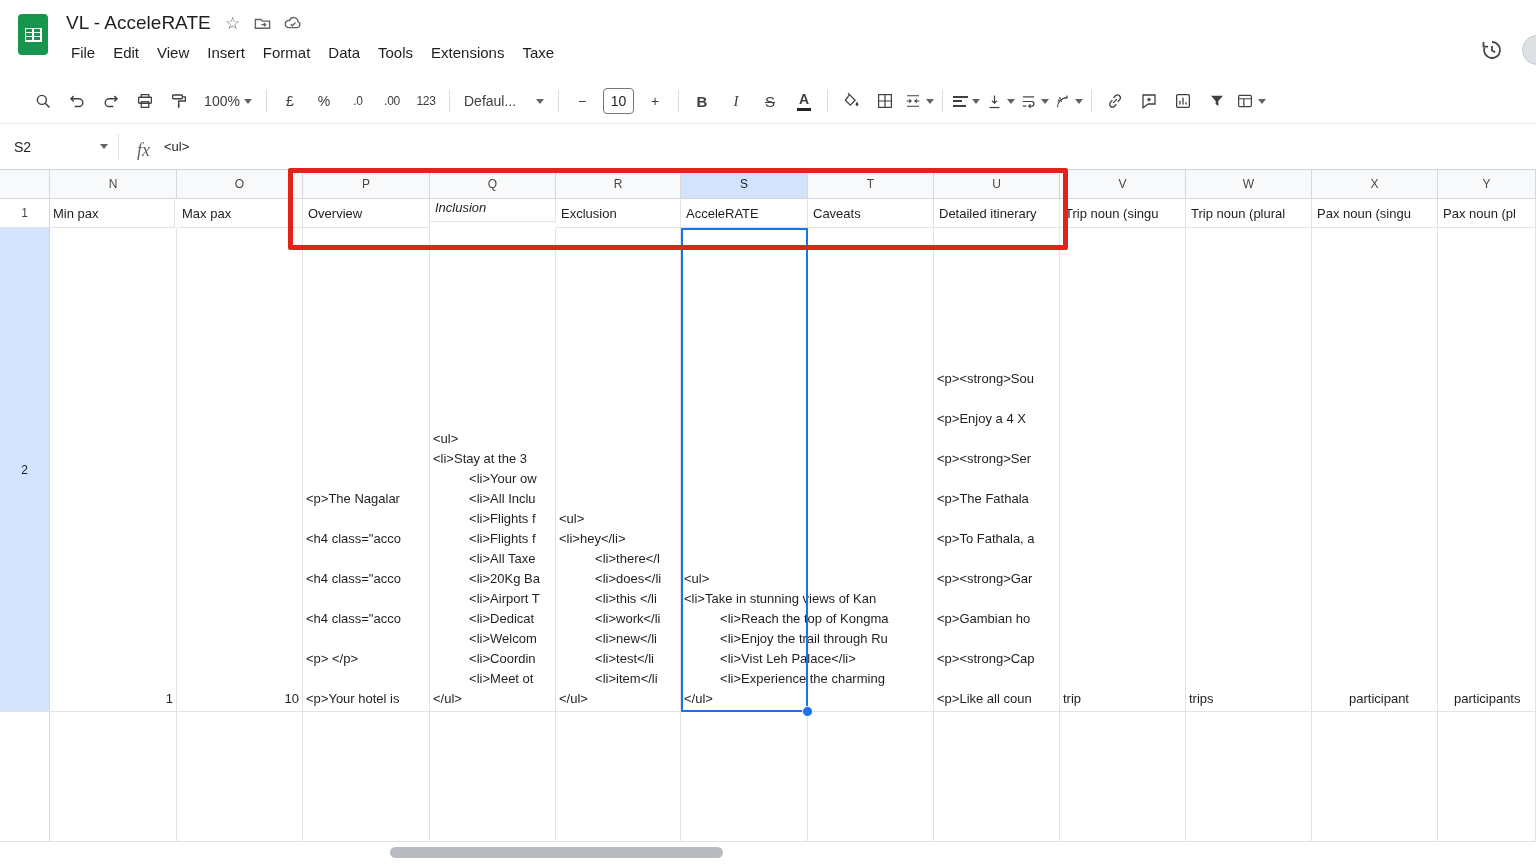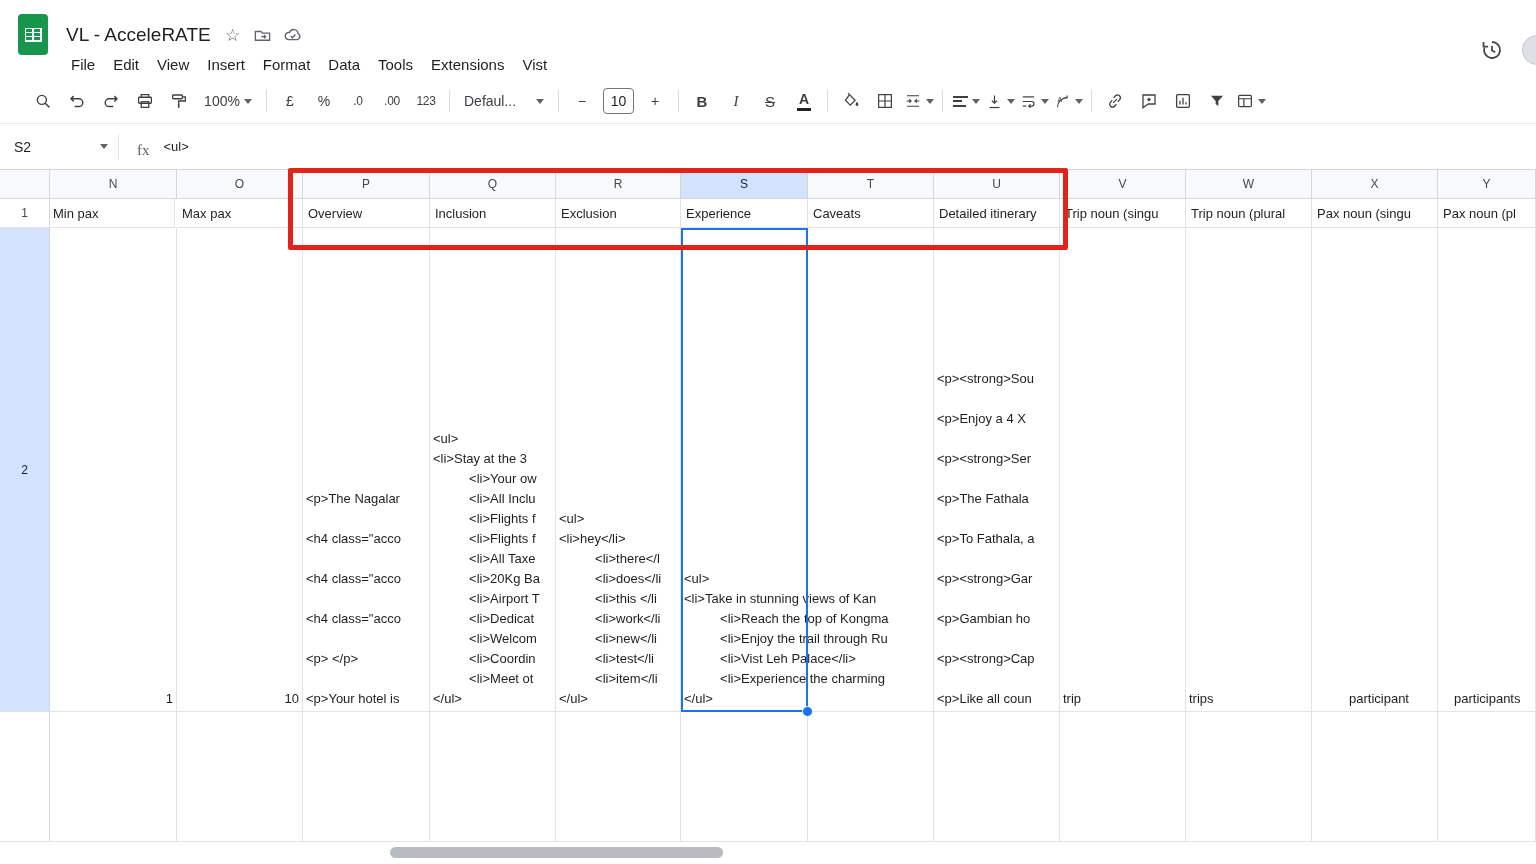--- a/index.html
+++ b/index.html
@@ -5,21 +5,21 @@
   *{margin:0;padding:0;box-sizing:border-box;}
   body{font-family:"Liberation Sans",sans-serif;background:#fff;}
   .screen{position:relative;width:1536px;height:864px;overflow:hidden;background:#fff;}
 
   
   .topbar{position:absolute;top:0;left:0;right:0;height:79px;display:flex;background:#fff;}
   .logo{width:30px;height:41px;margin:14px 12px 0 18px;cursor:pointer;flex:none;}
   .logo-page{width:30px;height:41px;background:#17954c;border-radius:4px;display:flex;align-items:center;justify-content:center;}
   .logo-table{width:17px;height:14px;background:#fff;padding:1.5px;display:grid;grid-template-columns:1fr 1fr;grid-auto-rows:1fr;gap:1.5px;}
   .logo-table i{background:#17954c;display:block;}
-  .head-main{flex:1;padding-top:20px;min-width:0;}
+  .head-main{flex:1;padding-top:8px;min-width:0;}
   .title-row{display:flex;align-items:center;height:30px;gap:2px;}
   .doc-title{font-size:19px;color:#1f1f1f;padding:0 6px;white-space:nowrap;}
   .hicon{width:28px;height:28px;display:flex;align-items:center;justify-content:center;color:#5f6368;font-size:17px;border-radius:50%;background:none;border:none;cursor:pointer;}
   .menubar{display:flex;height:28px;align-items:center;margin-left:2px;}
   .menu-item{padding:3px 9px;font-size:15px;color:#1f1f1f;background:none;border:none;border-radius:5px;cursor:pointer;font-family:inherit;}
   .head-right{display:flex;align-items:center;gap:14px;padding-right:0;margin-top:20px;}
   .partial-avatar{width:30px;height:30px;border-radius:50%;background:#dde1e6;border:1px solid #c4c9ce;margin-right:-16px;flex:none;}
 
   
   .toolbar{position:absolute;top:79px;left:0;right:0;height:44px;display:flex;align-items:center;padding-left:26px;background:#fff;}
@@ -41,21 +41,21 @@
   .align-bars i:nth-child(1){width:100%;}
   .align-bars i:nth-child(2){width:66%;}
   .align-bars i:nth-child(3){width:88%;}
   .smalltxt{font-size:12px;letter-spacing:-0.3px;}
 
   
   .formula-bar{position:absolute;top:123px;left:0;right:0;height:47px;display:flex;align-items:center;border-top:1px solid #ececec;border-bottom:1px solid #d0d3d6;background:#fff;}
   .name-box{width:118px;height:100%;display:flex;align-items:center;padding-left:14px;gap:10px;cursor:text;}
   .name-box .ref{font-size:14px;color:#1f1f1f;flex:1;}
   .fx-sep{width:1px;height:26px;background:#e0e2e4;}
-  .fx{font-family:"Liberation Serif",serif;color:#5f6368;font-size:15px;margin:8px 14px 0 18px;}
+  .fx{font-family:"Liberation Serif",serif;font-style:italic;color:#5f6368;font-size:18px;margin:8px 14px 0 18px;}
   .formula-value{font-size:13px;color:#1f1f1f;flex:1;cursor:text;white-space:pre;}
 
   
   #grid{position:absolute;top:170px;left:0;width:1536px;height:694px;overflow:hidden;background:#fff;}
   .g{position:absolute;}
   .corner{background:#f8f9fa;border-right:1px solid #d5d7da;border-bottom:1px solid #d5d7da;z-index:4;}
   .colhead{background:#f8f9fa;border-right:1px solid #d5d7da;border-bottom:1px solid #d5d7da;display:flex;align-items:center;justify-content:center;font-size:12px;color:#474747;z-index:4;}
   .colhead.sel{background:#d3e3fd;color:#0b1f40;}
   .rowhead{background:#fff;border-right:1px solid #d5d7da;border-bottom:1px solid #e2e3e3;display:flex;align-items:center;justify-content:center;font-size:12px;color:#474747;z-index:4;}
   .rowhead.sel{background:#d3e3fd;color:#0b1f40;}
@@ -109,21 +109,21 @@
       </div>
       <nav class="menubar">
         <button class="menu-item">File</button>
         <button class="menu-item">Edit</button>
         <button class="menu-item">View</button>
         <button class="menu-item">Insert</button>
         <button class="menu-item">Format</button>
         <button class="menu-item">Data</button>
         <button class="menu-item">Tools</button>
         <button class="menu-item">Extensions</button>
-        <button class="menu-item">Vist</button>
+        <button class="menu-item">Taxe</button>
       </nav>
     </div>
     <div class="head-right">
       <button class="hicon" style="width:34px;height:34px;">
         <svg width="24" height="24" viewBox="0 0 24 24" fill="none" stroke="#444746" stroke-width="1.8">
             <path d="M13 4 a8 8 0 1 1 -7.6 5.6"></path>
             <path d="M4.5 4 v4.6 h4.6"></path>
             <path d="M13 8 v4.4 l3.2 1.9"></path>
           </svg>
       </button>
@@ -302,29 +302,29 @@
       <div class="g cell r3" style="left: 50px; top: 542px; width: 127px; height: 129px;"></div>
       <div class="g colhead" style="left: 177px; top: 0px; width: 126px; height: 29px;">O</div>
       <div class="g cell r1" style="left: 177px; top: 29px; width: 126px; height: 29px;">Max pax</div>
       <div class="g cell r2" style="left: 177px; top: 58px; width: 126px; height: 484px;"></div>
       <div class="g cell r3" style="left: 177px; top: 542px; width: 126px; height: 129px;"></div>
       <div class="g colhead" style="left: 303px; top: 0px; width: 127px; height: 29px;">P</div>
       <div class="g cell r1" style="left: 303px; top: 29px; width: 127px; height: 29px;">Overview</div>
       <div class="g cell r2" style="left: 303px; top: 58px; width: 127px; height: 484px;"></div>
       <div class="g cell r3" style="left: 303px; top: 542px; width: 127px; height: 129px;"></div>
       <div class="g colhead" style="left: 430px; top: 0px; width: 126px; height: 29px;">Q</div>
-      <div class="g cell r1" style="left: 430px; top: 29px; width: 126px; height: 29px;">Inclusion</div>
+      <div class="g cell r1" style="left: 430px; top: 23px; width: 126px; height: 29px; font-style: italic;">Inclusion</div>
       <div class="g cell r2" style="left: 430px; top: 58px; width: 126px; height: 484px;"></div>
       <div class="g cell r3" style="left: 430px; top: 542px; width: 126px; height: 129px;"></div>
       <div class="g colhead" style="left: 556px; top: 0px; width: 125px; height: 29px;">R</div>
       <div class="g cell r1" style="left: 556px; top: 29px; width: 125px; height: 29px;">Exclusion</div>
       <div class="g cell r2" style="left: 556px; top: 58px; width: 125px; height: 484px;"></div>
       <div class="g cell r3" style="left: 556px; top: 542px; width: 125px; height: 129px;"></div>
       <div class="g colhead sel" style="left: 681px; top: 0px; width: 127px; height: 29px;">S</div>
-      <div class="g cell r1" style="left: 681px; top: 29px; width: 127px; height: 29px;">Experience</div>
+      <div class="g cell r1" style="left: 681px; top: 29px; width: 127px; height: 29px;">AcceleRATE</div>
       <div class="g cell r2" style="left: 681px; top: 58px; width: 127px; height: 484px;"></div>
       <div class="g cell r3" style="left: 681px; top: 542px; width: 127px; height: 129px;"></div>
       <div class="g colhead" style="left: 808px; top: 0px; width: 126px; height: 29px;">T</div>
       <div class="g cell r1" style="left: 808px; top: 29px; width: 126px; height: 29px;">Caveats</div>
       <div class="g cell r2" style="left: 808px; top: 58px; width: 126px; height: 484px;"></div>
       <div class="g cell r3" style="left: 808px; top: 542px; width: 126px; height: 129px;"></div>
       <div class="g colhead" style="left: 934px; top: 0px; width: 126px; height: 29px;">U</div>
       <div class="g cell r1" style="left: 934px; top: 29px; width: 126px; height: 29px;">Detailed itinerary</div>
       <div class="g cell r2" style="left: 934px; top: 58px; width: 126px; height: 484px;"></div>
       <div class="g cell r3" style="left: 934px; top: 542px; width: 126px; height: 129px;"></div>

